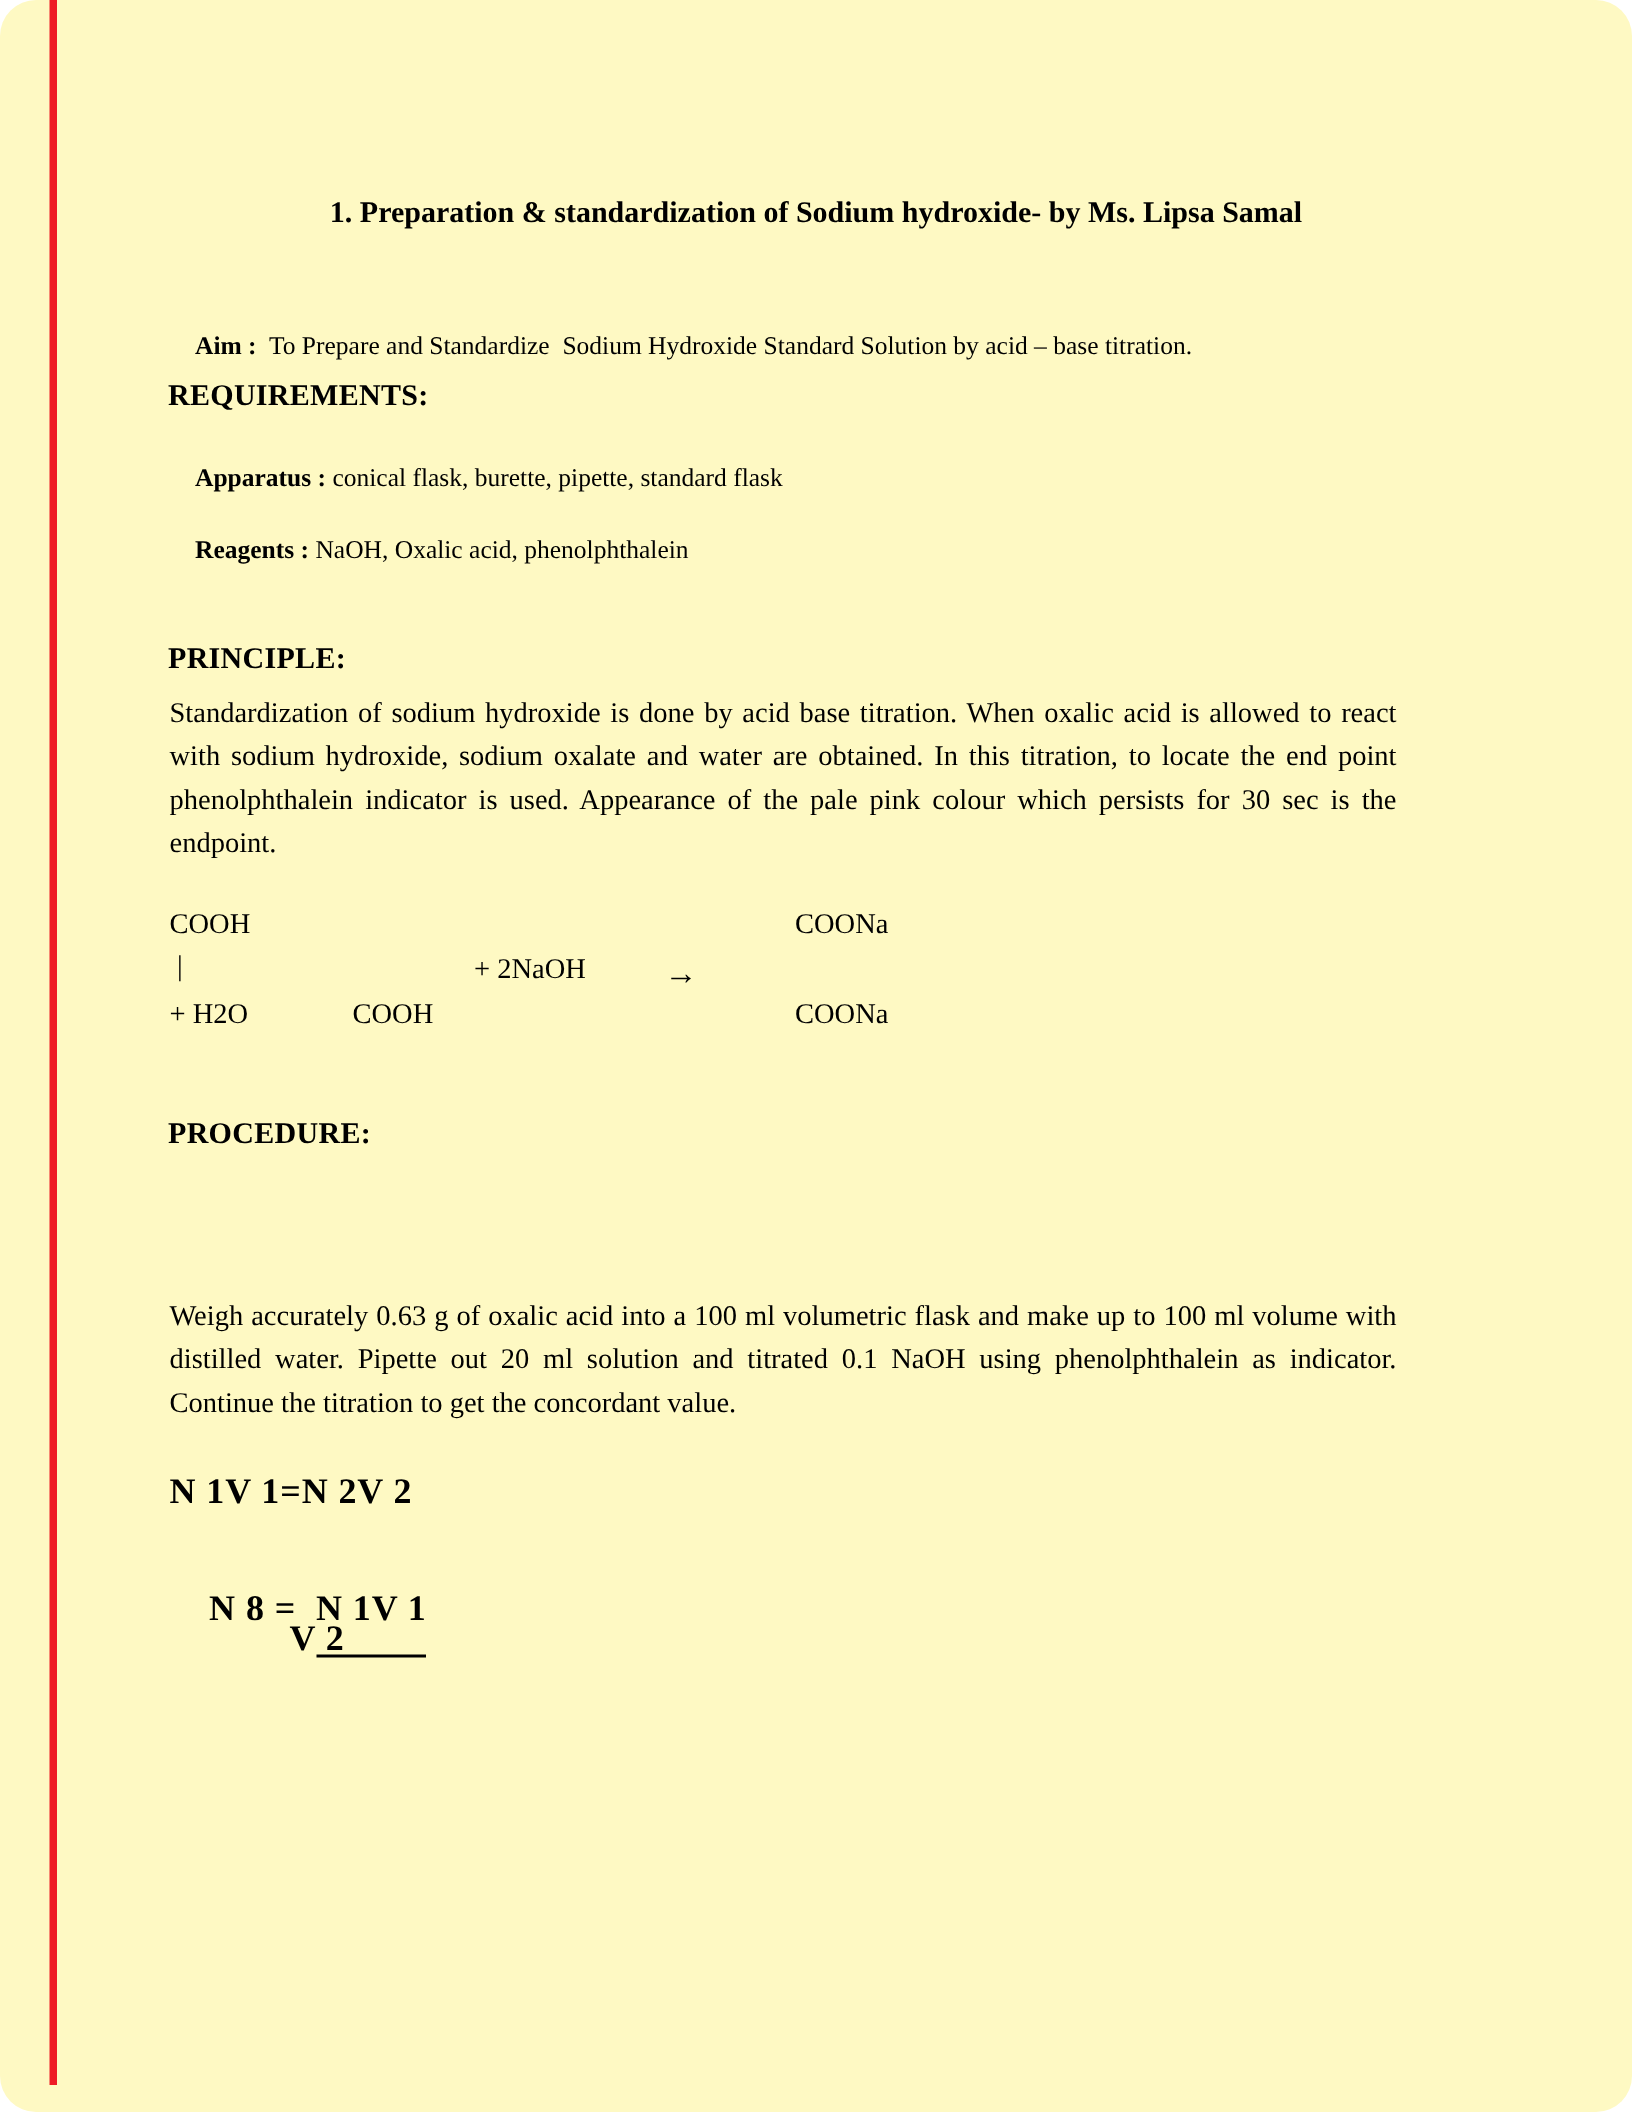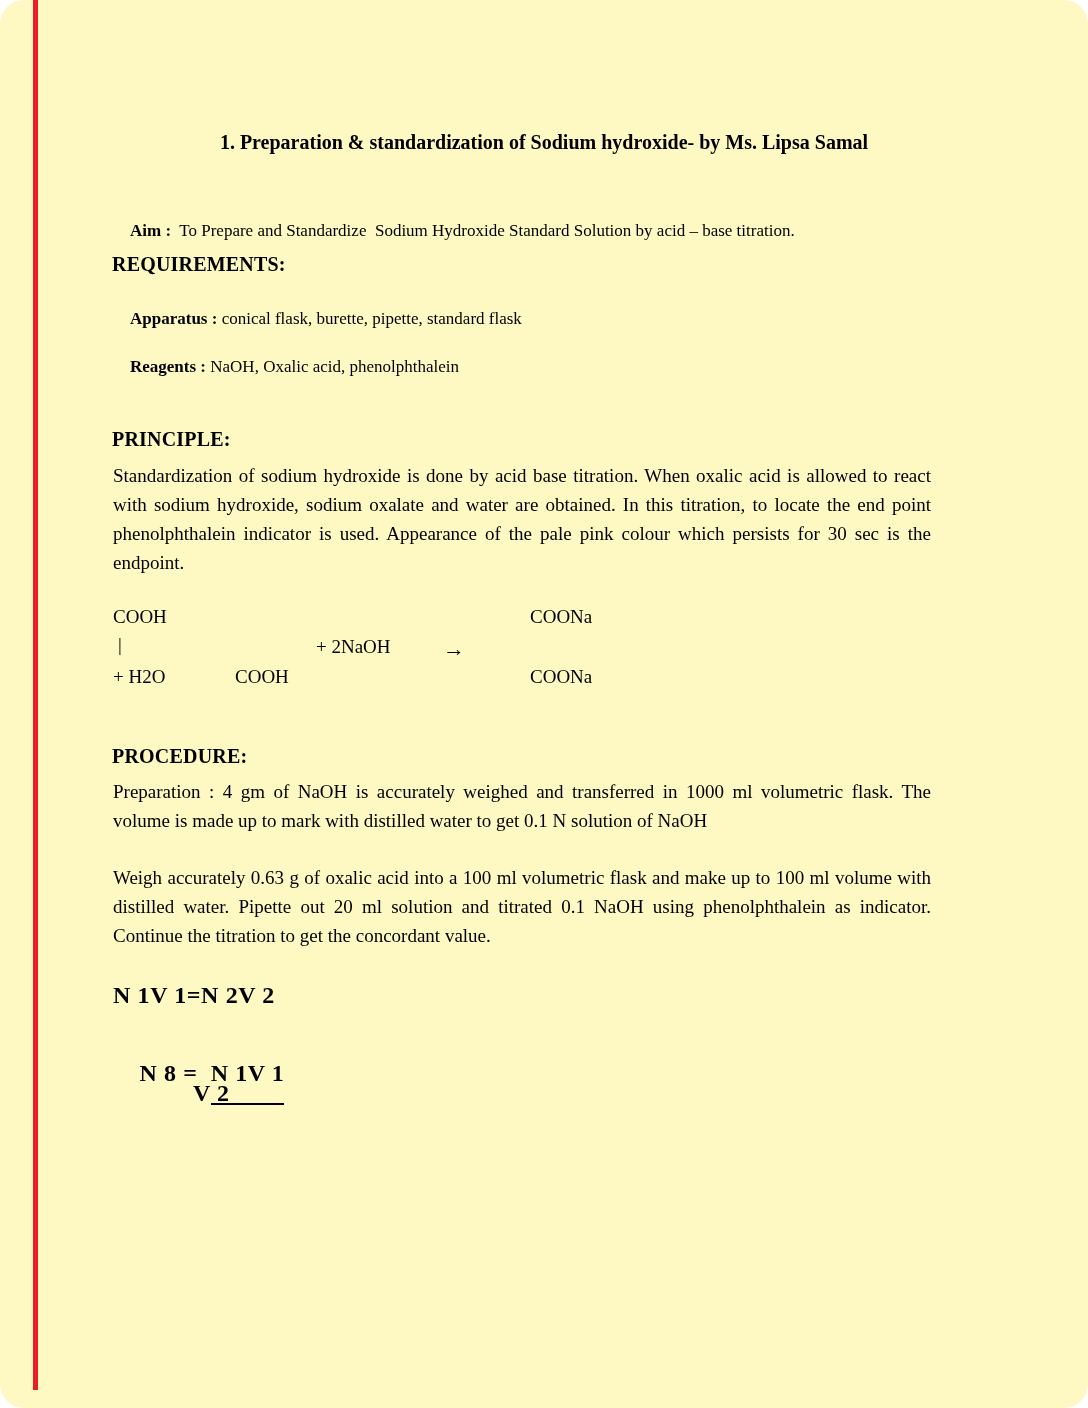--- a/index.html
+++ b/index.html
@@ -105,21 +105,20 @@
     <span class="eq-item" style="left:5px; top:28px;">|</span>
     <span class="eq-item" style="left:203px; top:30px;">+ 2NaOH</span>
     <span class="eq-item" style="left:330px; top:30px; font-size:22px;">→</span>
     <span class="eq-item" style="left:0; top:60px;text-align:right;">+ H2O</span>
     <span class="eq-item" style="left:122px; top:60px;">COOH</span>
     <span class="eq-item" style="left:417px; top:60px;">COONa</span>
   </div>
 
   <div class="abs heading" style="top:745px;">PROCEDURE:</div>
 
-  <div class="abs para" style="top:777px;">Preparation : 4 gm of NaOH is accurately weighed and transferred in 1000 ml volumetric flask. The volume is made up to mark with distilled water to get 0.1 N solution of NaOH</div>
 
   <div class="abs para" style="top:863px;">Weigh accurately 0.63 g of oxalic acid into a 100 ml volumetric flask and make up to 100 ml volume with distilled water. Pipette out 20 ml solution and titrated 0.1 NaOH using phenolphthalein as indicator. Continue the titration to get the concordant value.</div>
 
   <div class="abs formula" style="top:982px;">N 1V 1=N 2V 2</div>
 
   <div class="abs formula" style="top:1033px;">
     <span>N 8 =  </span><span class="numerator">N 1V 1</span>
   </div>
 
   <div class="abs formula" style="top:1080px; left:193px;">V 2</div>

